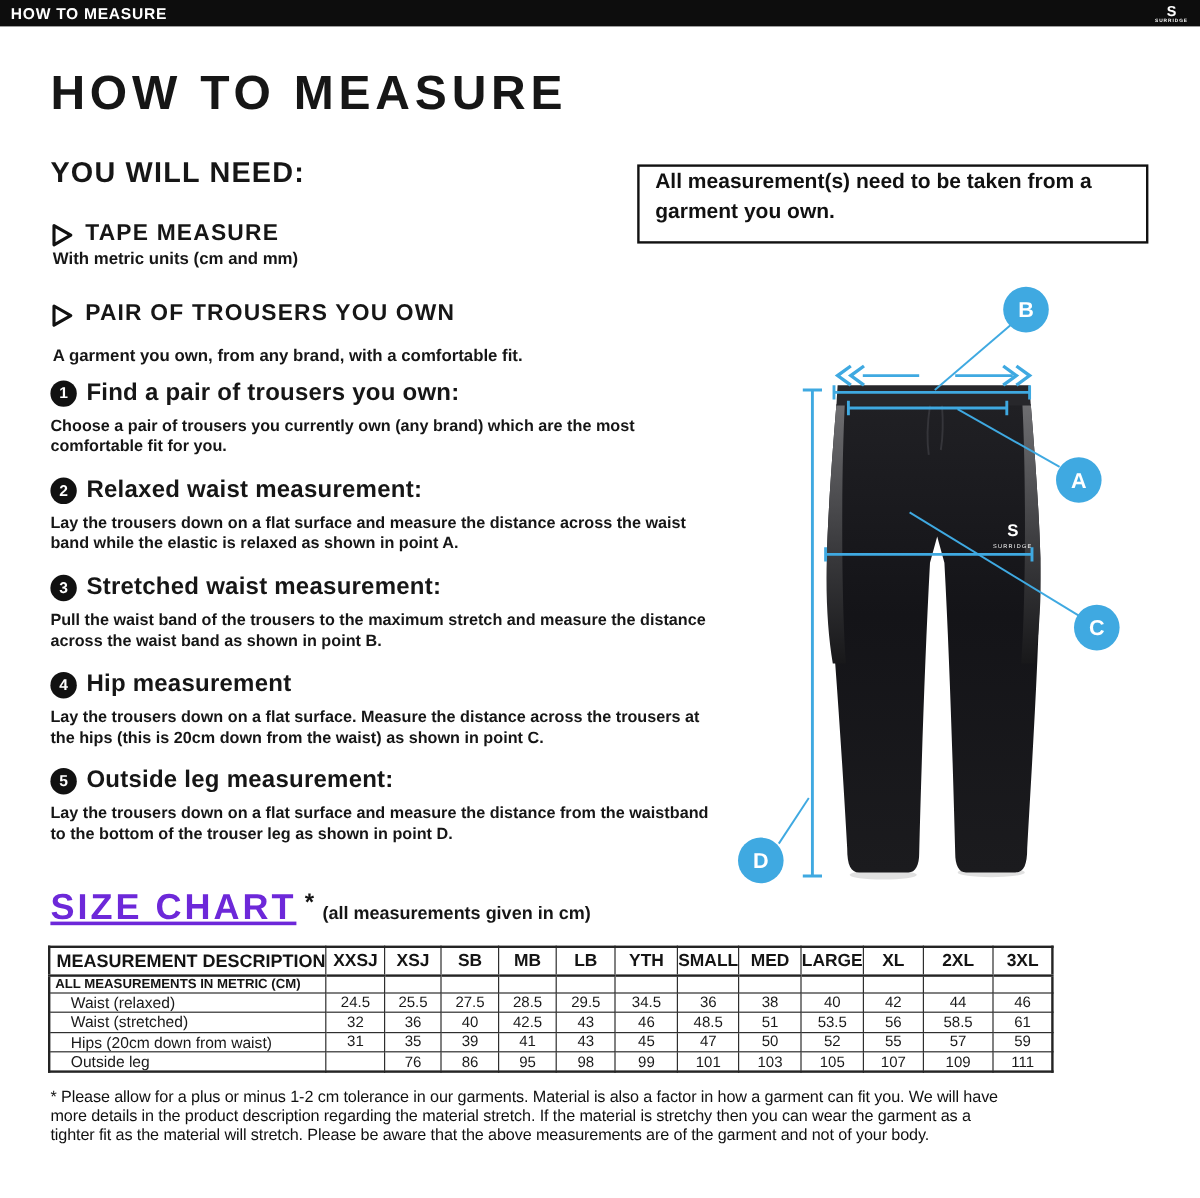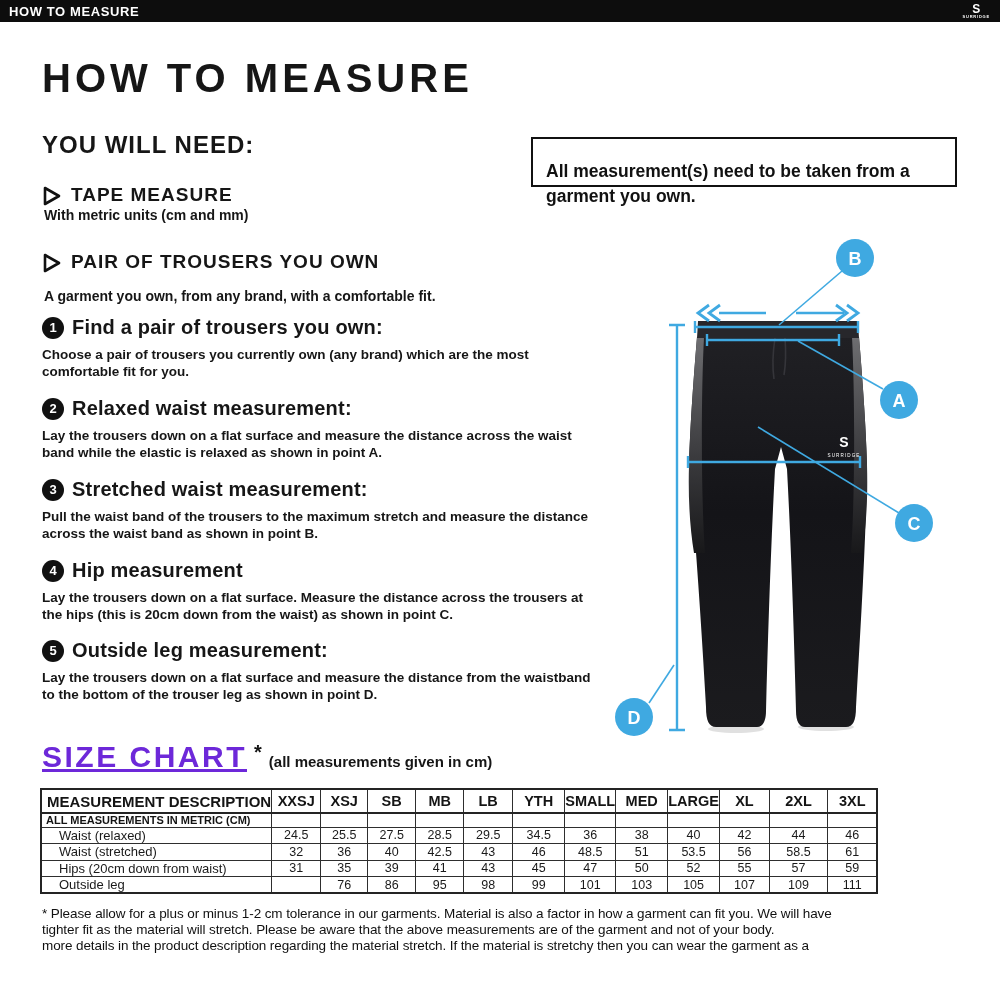--- a/index.html
+++ b/index.html
@@ -19,22 +19,22 @@
   .h1 { position:absolute; left:42px; top:56px; font-size:40px; font-weight:800; letter-spacing:4px; color:#161616; }
   .h2 { position:absolute; left:42px; top:131px; font-size:24px; font-weight:800; letter-spacing:1px; color:#161616; }
 
   
   .need-item { position:absolute; left:42px; }
   .need-head { display:flex; align-items:flex-end; gap:9px; }
   .need-title { font-size:19px; font-weight:800; letter-spacing:1px; color:#161616; }
   .need-desc { position:absolute; left:44px; font-size:14px; font-weight:700; color:#161616; }
 
   
-  .notice { position:absolute; left:531px; top:137px; width:426px; height:50px; border:2px solid #111;
-            padding:20px 13px; font-size:17.5px; font-weight:700; line-height:25px; color:#111; }
+  .notice { position:absolute; left:531px; top:137px; width:426px; height:66px; border:2px solid #111;
+            padding:0 13px; font-size:17.5px; font-weight:700; line-height:25px; color:#111; }
 
   
   .step { position:absolute; left:42px; width:556px; }
   .step-head { display:flex; align-items:center; gap:8px; }
   .badge { width:22px; height:22px; border-radius:50%; background:#111; color:#fff; font-size:13px;
            font-weight:700; display:flex; align-items:center; justify-content:center; flex:0 0 22px; }
   .step-title { font-size:20px; font-weight:700; letter-spacing:.2px; color:#161616; }
   .step-body { margin-top:7px; font-size:13.5px; font-weight:700; line-height:17px; color:#161616; width:552px; }
 
   
@@ -327,17 +327,17 @@
           <td>105</td>
           <td>107</td>
           <td>109</td>
           <td>111</td>
         </tr>
       </tbody>
   </table>
 
   <div class="footnote">
     <div>* Please allow for a plus or minus 1-2 cm tolerance in our garments. Material is also a factor in how a garment can fit you. We will have</div>
+    <div>more details in the product description regarding the material stretch.  If the material is stretchy then you can wear the garment as a</div>
     <div>tighter fit as the material will stretch.  Please be aware that the above measurements are of the garment and not of your body.</div>
-    <div>more details in the product description regarding the material stretch.  If the material is stretchy then you can wear the garment as a</div>
   </div>
 
 </div>
 
 </body></html>

